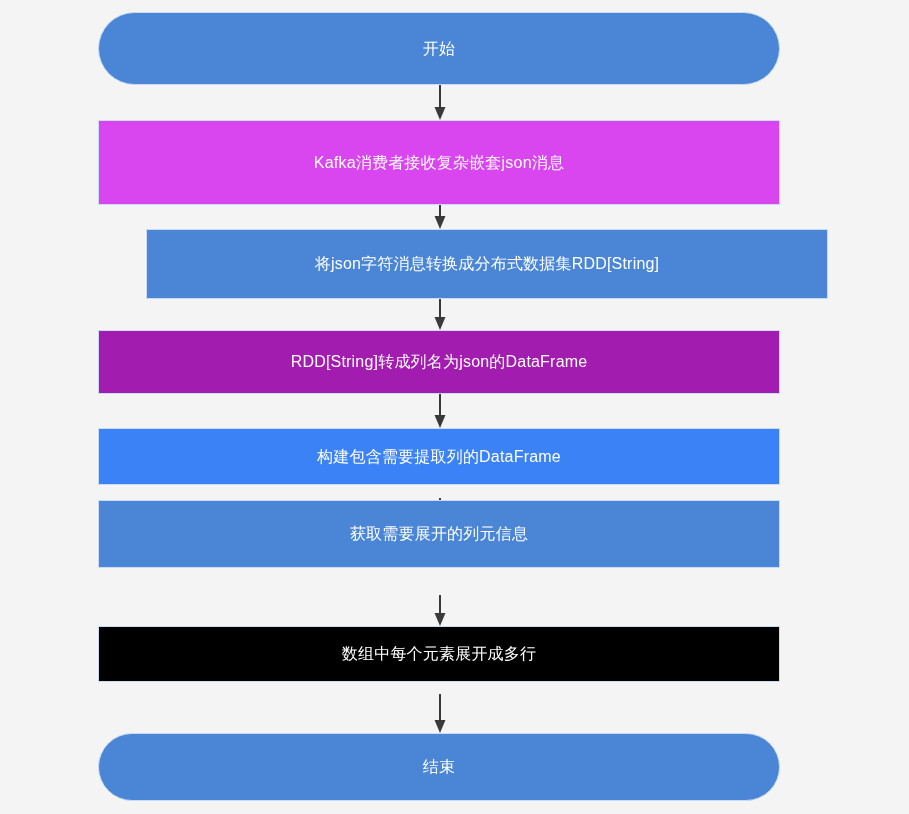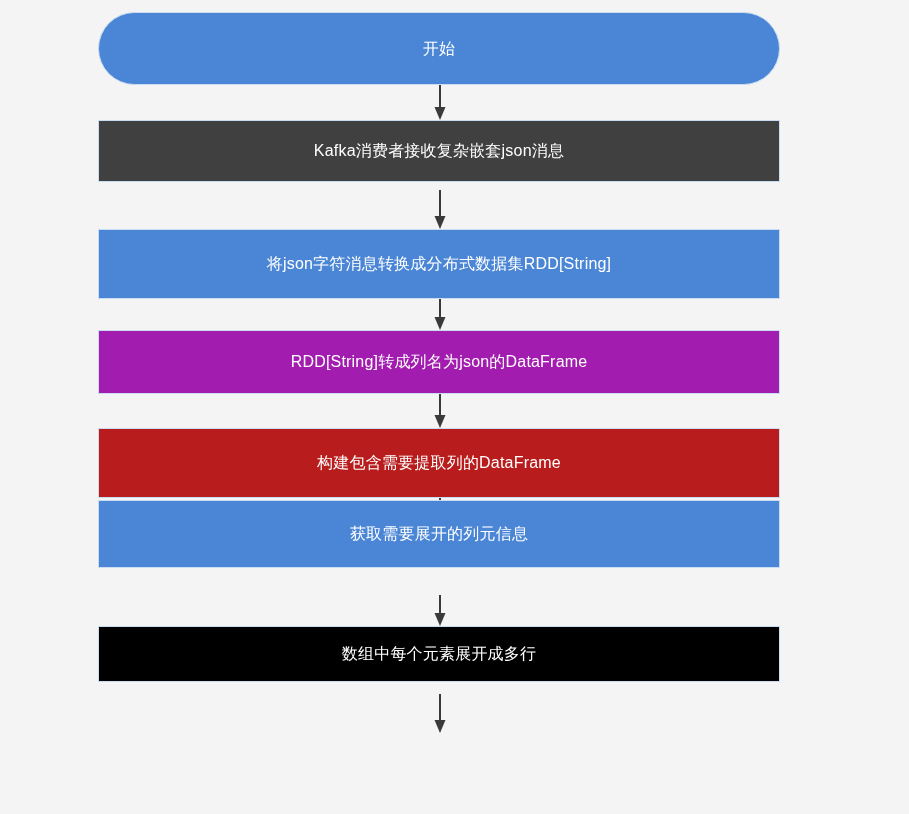--- a/index.html
+++ b/index.html
@@ -108,31 +108,34 @@
     </div>
     <div class="connector" style="top: 694px; height: 39px;">
       <svg width="14" height="39" viewBox="0 0 14 39">
         <line x1="7" y1="0" x2="7" y2="28" stroke="#3a3a3a" stroke-width="2"></line>
         <polygon points="1.5,26 12.5,26 7,39" fill="#3a3a3a"></polygon>
       </svg>
     </div>
     <div class="node terminator" style="top: 12px; height: 73px; background: rgb(74, 134, 213); border-color: rgb(201, 220, 242); color: rgb(255, 255, 255); border-radius: 37.5px;">
       <span class="node-label">开始</span>
     </div>
-    <div class="node process" style="top: 120px; height: 62px; background: #404040; border-color: rgb(201, 220, 242); color: rgb(255, 255, 255);">
+    <div class="node process" style="top: 120px; height: 85px; background: #d946ef; border-color: rgb(201, 220, 242); color: rgb(255, 255, 255);">
       <span class="node-label">Kafka消费者接收复杂嵌套json消息</span>
     </div>
-    <div class="node process" style="top: 229px; height: 70px; background: rgb(74, 134, 213); border-color: rgb(201, 220, 242); color: rgb(255, 255, 255);">
+    <div class="node process" style="top: 229px; height: 70px; background: rgb(74, 134, 213); border-color: rgb(201, 220, 242); color: rgb(255, 255, 255); margin-left: 48px;">
       <span class="node-label">将json字符消息转换成分布式数据集RDD[String]</span>
     </div>
     <div class="node process" style="top: 330px; height: 64px; background: #a21caf; border-color: rgb(201, 220, 242); color: rgb(255, 255, 255);">
       <span class="node-label">RDD[String]转成列名为json的DataFrame</span>
     </div>
-    <div class="node process" style="top: 428px; height: 70px; background: #b91c1c; border-color: rgb(201, 220, 242); color: rgb(255, 255, 255);">
+    <div class="node process" style="top: 428px; height: 57px; background: #3b82f6; border-color: rgb(201, 220, 242); color: rgb(255, 255, 255);">
       <span class="node-label">构建包含需要提取列的DataFrame</span>
     </div>
     <div class="node process" style="top: 500px; height: 68px; background: rgb(74, 134, 213); border-color: rgb(201, 220, 242); color: rgb(255, 255, 255);">
       <span class="node-label">获取需要展开的列元信息</span>
     </div>
     <div class="node process" style="top: 626px; height: 56px; background: #000000; border-color: rgb(201, 220, 242); color: rgb(255, 255, 255);">
       <span class="node-label">数组中每个元素展开成多行</span>
     </div>
+    <div class="node terminator" style="top: 733px; height: 68px; background: rgb(74, 134, 213); border-color: rgb(201, 220, 242); color: rgb(255, 255, 255); border-radius: 35px;">
+      <span class="node-label">结束</span>
+    </div>
   </div>
 
 </body></html>

